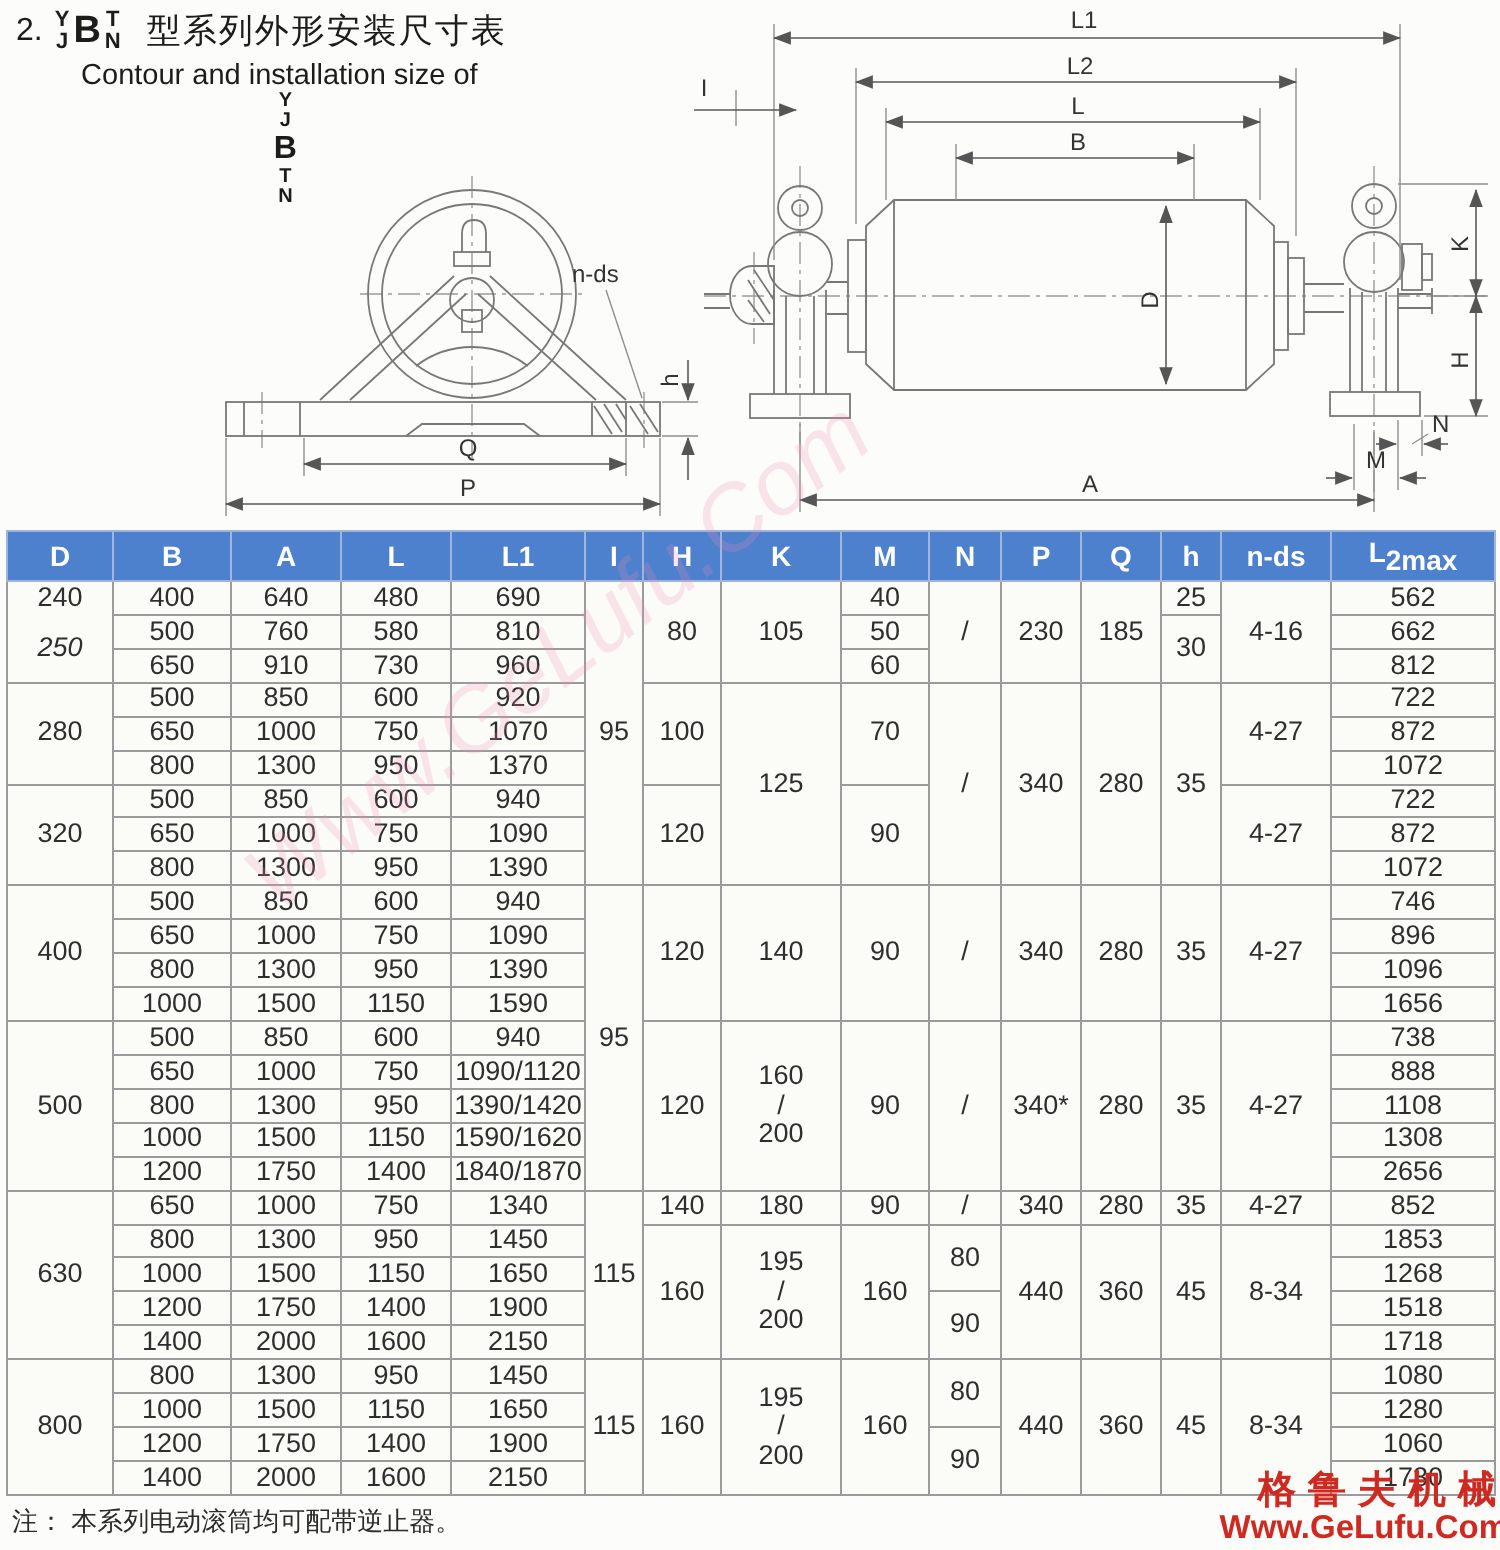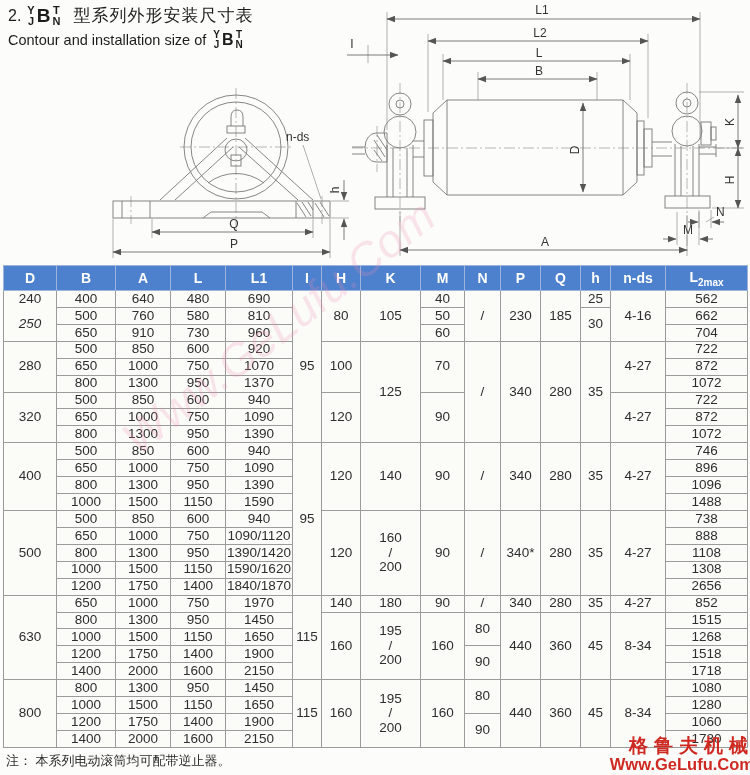--- a/index.html
+++ b/index.html
@@ -5,21 +5,21 @@
   html,body{margin:0;padding:0;}
   body{
     width:750px;height:775px;position:relative;overflow:hidden;
     background:#fcfcfa;color:#222;
     font-family:"Liberation Sans",sans-serif;
   }
   
   .title-block{position:absolute;left:8px;top:4px;z-index:3;}
   .t1{display:flex;align-items:center;font-size:17px;color:#1c1c1c;}
   .t1 .num{font-size:16px;margin-right:5px;}
-  .t2{display:flex;align-items:center;font-size:14.5px;margin-top:3px;color:#1c1c1c;}
+  .t2{display:flex;align-items:center;font-size:14.5px;margin-left:24px;margin-top:3px;color:#1c1c1c;flex-direction:column;}
   .stack{display:inline-flex;flex-direction:column;line-height:1;font-size:11px;text-align:center;margin:0 1px;font-weight:bold;}
   .t2 .stack{font-size:10px;}
   .bigB{font-size:19px;font-weight:bold;margin:0 1px;}
   .t2 .bigB{font-size:16px;}
   .zh{letter-spacing:1px;margin-left:12px;}
   .en{margin-right:6px;}
   
   svg.drawing{position:absolute;left:0;top:0;z-index:1;}
   .ln, .ln *{stroke:#787878;fill:none;stroke-width:0.9;}
   .cl line{stroke:#9a9a9a;stroke-width:0.7;stroke-dasharray:11 3 2 3;}
@@ -29,21 +29,21 @@
   .lbl{font-family:"Liberation Sans",sans-serif;font-size:12px;fill:#333;stroke:none;}
   
   table.spec{
     position:absolute;left:3px;top:265px;width:744px;height:483px;z-index:2;
     border-collapse:collapse;table-layout:fixed;
   }
   table.spec th{
     background:#4d80cd;color:#fff;font-size:14px;font-weight:bold;height:24px;
     border:1px solid #9fb4da;padding:0;
   }
-  table.spec th sub{font-size:10px;}
+  table.spec th sub{font-size:14px;}
   table.spec td{
     border:1px solid #9b9b9b;background:#fbfbf8;color:#2e2e2e;
     text-align:center;vertical-align:middle;font-size:13.5px;line-height:1.08;
     padding:0;white-space:pre-line;
   }
   .nbb{border-bottom-style:hidden !important;}
   .nbt{border-top-style:hidden !important;font-style:italic;}
   
   .note{position:absolute;left:6px;top:752px;z-index:3;font-size:13px;color:#2b2b2b;display:flex;}
   .note .nz{margin-right:15px;text-align:right;}
@@ -252,21 +252,21 @@
         <td>50</td>
         <td rowspan="2">30</td>
         <td>662</td>
       </tr>
       <tr>
         <td>650</td>
         <td>910</td>
         <td>730</td>
         <td>960</td>
         <td>60</td>
-        <td>704</td>
+        <td>812</td>
       </tr>
       <tr>
         <td rowspan="3">280</td>
         <td>500</td>
         <td>850</td>
         <td>600</td>
         <td>920</td>
         <td rowspan="3">100</td>
         <td rowspan="6">125</td>
         <td rowspan="3">70</td>
@@ -345,21 +345,21 @@
         <td>1300</td>
         <td>950</td>
         <td>1390</td>
         <td>1096</td>
       </tr>
       <tr>
         <td>1000</td>
         <td>1500</td>
         <td>1150</td>
         <td>1590</td>
-        <td>1488</td>
+        <td>1656</td>
       </tr>
       <tr>
         <td rowspan="5">500</td>
         <td>500</td>
         <td>850</td>
         <td>600</td>
         <td>940</td>
         <td rowspan="5">120</td>
         <td rowspan="5">160
 /
@@ -398,21 +398,21 @@
         <td>1750</td>
         <td>1400</td>
         <td>1840/1870</td>
         <td>2656</td>
       </tr>
       <tr>
         <td rowspan="5">630</td>
         <td>650</td>
         <td>1000</td>
         <td>750</td>
-        <td>1970</td>
+        <td>1340</td>
         <td rowspan="5">115</td>
         <td>140</td>
         <td>180</td>
         <td>90</td>
         <td>/</td>
         <td>340</td>
         <td>280</td>
         <td>35</td>
         <td>4-27</td>
         <td>852</td>
@@ -425,21 +425,21 @@
         <td rowspan="4">160</td>
         <td rowspan="4">195
 /
 200</td>
         <td rowspan="4">160</td>
         <td rowspan="2">80</td>
         <td rowspan="4">440</td>
         <td rowspan="4">360</td>
         <td rowspan="4">45</td>
         <td rowspan="4">8-34</td>
-        <td>1515</td>
+        <td>1853</td>
       </tr>
       <tr>
         <td>1000</td>
         <td>1500</td>
         <td>1150</td>
         <td>1650</td>
         <td>1268</td>
       </tr>
       <tr>
         <td>1200</td>

